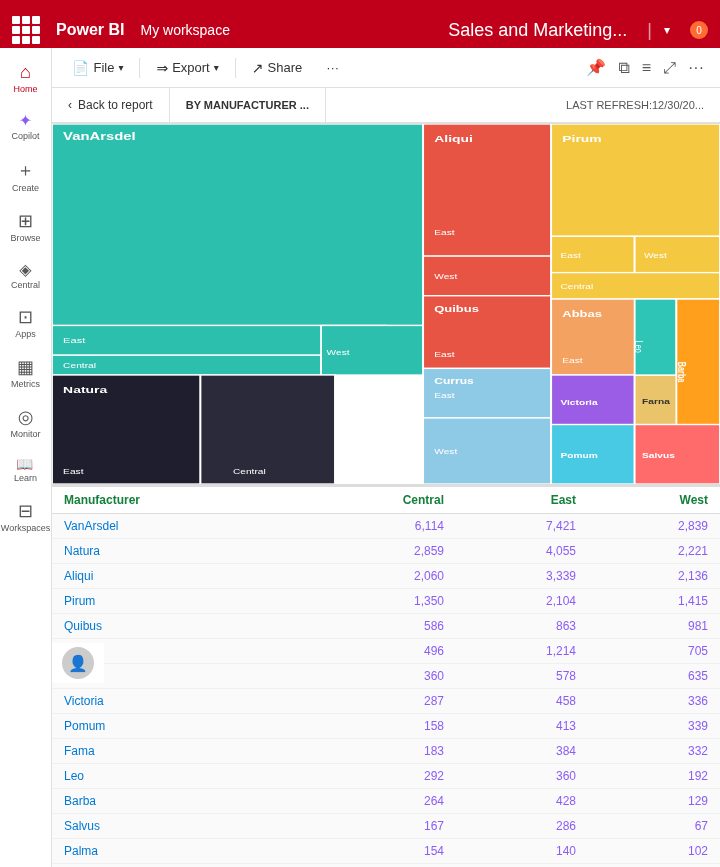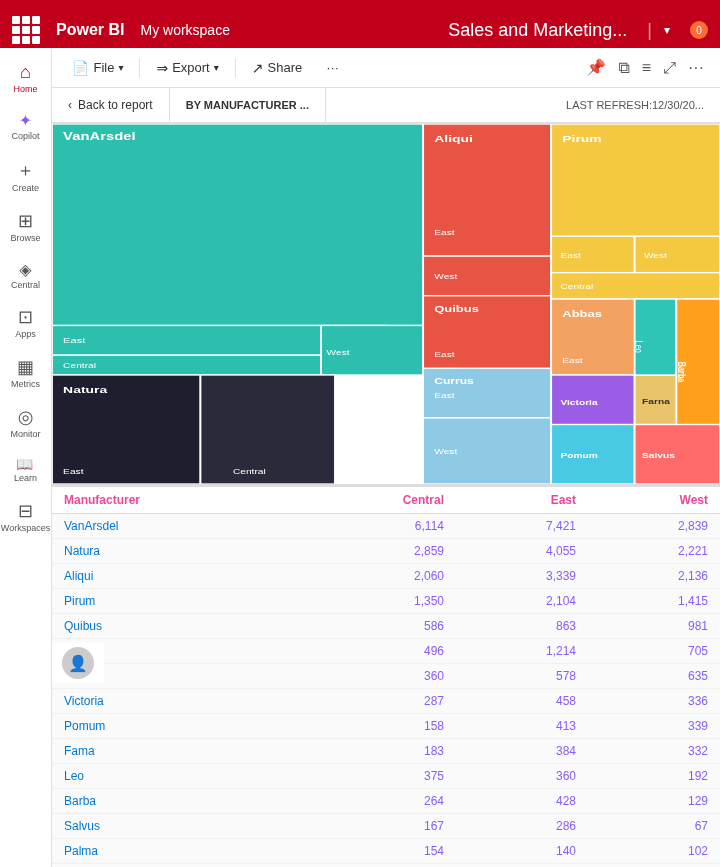--- a/index.html
+++ b/index.html
@@ -154,21 +154,21 @@
     .data-table {
       width: 100%;
       border-collapse: collapse;
       font-size: 12px;
     }
     .data-table th {
       background: white;
       padding: 6px 12px;
       text-align: right;
       font-weight: 600;
-      color: #ec4899;
+      color: #15803d;
       border-bottom: 1px solid #ddd;
       position: sticky;
       top: 0;
       z-index: 10;
     }
     .data-table th:first-child { text-align: left; }
     .data-table td {
       padding: 5px 12px;
       text-align: right;
       color: #8b5cf6;
@@ -436,21 +436,21 @@
     <td>339</td>
   </tr>
           <tr>
     <td>Fama</td>
     <td>183</td>
     <td>384</td>
     <td>332</td>
   </tr>
           <tr>
     <td>Leo</td>
-    <td>375</td>
+    <td>292</td>
     <td>360</td>
     <td>192</td>
   </tr>
           <tr>
     <td>Barba</td>
     <td>264</td>
     <td>428</td>
     <td>129</td>
   </tr>
           <tr>

